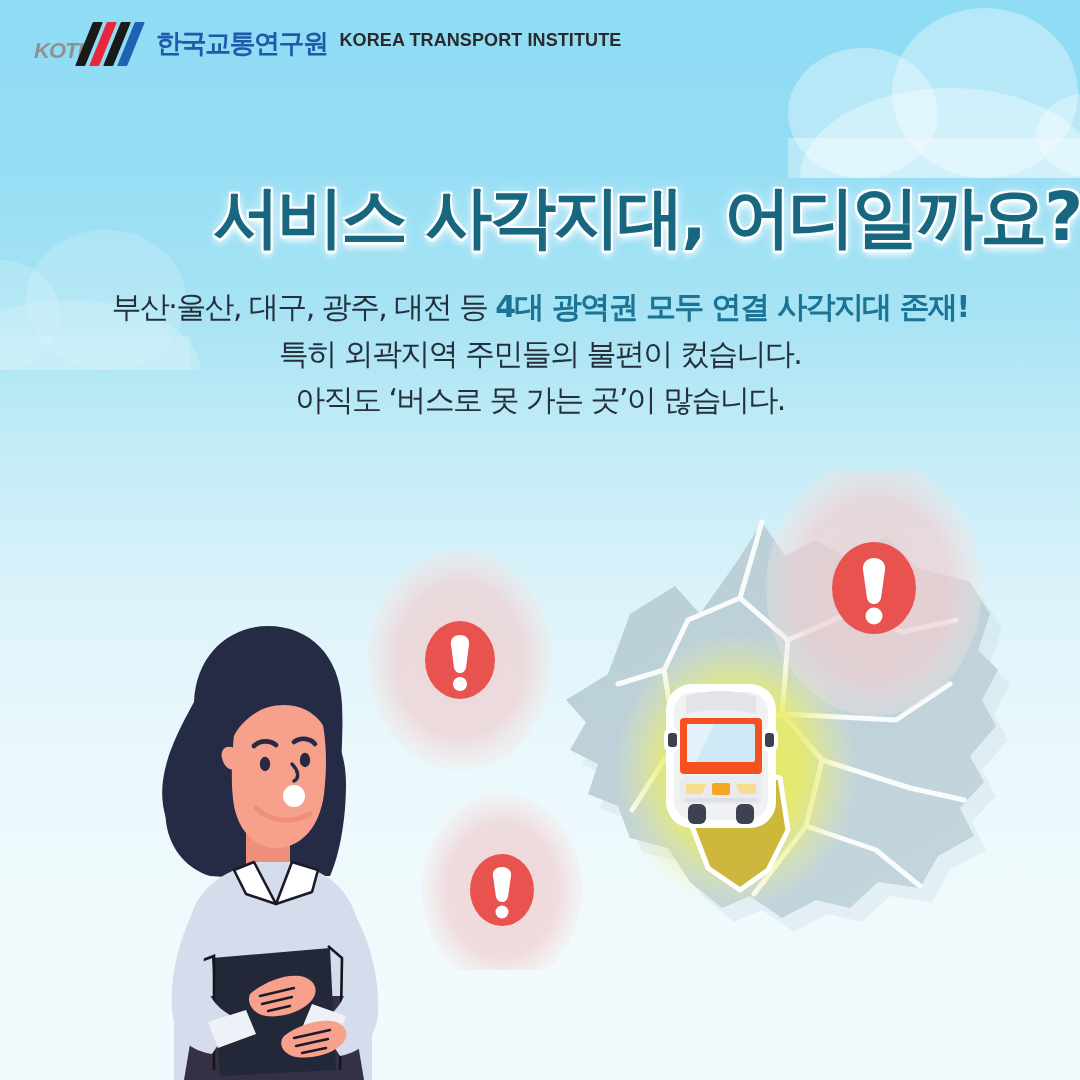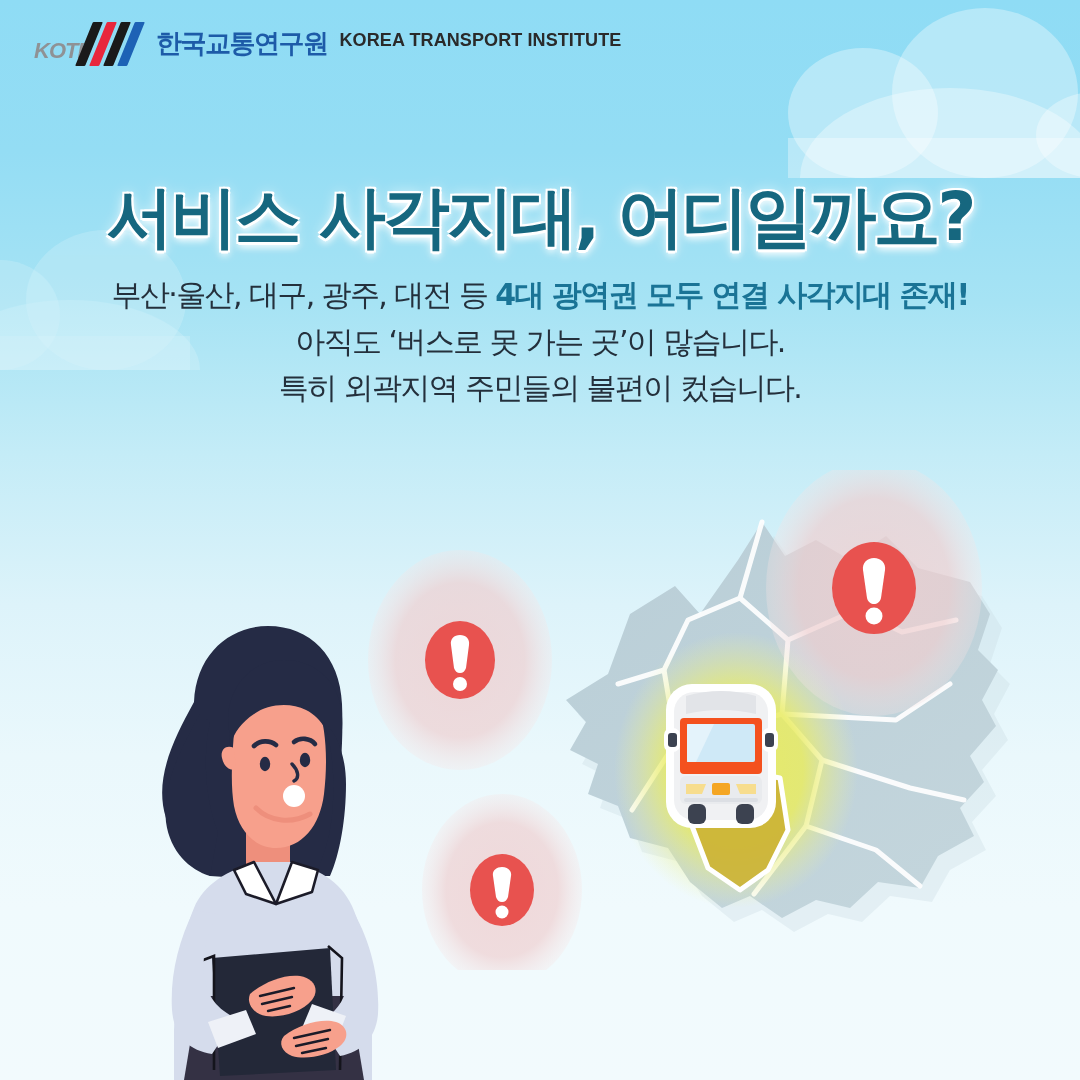--- a/index.html
+++ b/index.html
@@ -130,21 +130,21 @@
     font-family: "Liberation Sans", sans-serif;
     margin-left: 12px;
   }
 
   
   #headline {
     position: absolute;
     left: 0;
     right: 0;
     top: 172px;
-    text-align: center;
+    text-align: right;
     font-family: "DejaVu Sans", sans-serif;
     font-size: 67px;
     font-weight: bold;
     letter-spacing: -3px;
     color: #16677f;
     text-shadow:
        2px 2px 0 #ffffff,
       -2px 2px 0 #ffffff,
        2px -2px 0 #ffffff,
       -2px -2px 0 #ffffff,
@@ -152,21 +152,21 @@
        0 5px 7px rgba(255,255,255,0.95),
        0 0 14px rgba(255,255,255,0.8);
     white-space: nowrap;
   }
 
   
   #subcopy {
     position: absolute;
     left: 0;
     right: 0;
-    top: 272px;
+    top: 284px;
     text-align: center;
     font-family: "DejaVu Sans", sans-serif;
     color: #24303c;
     line-height: 1.55;
   }
   #subcopy .line {
     font-size: 30px;
     letter-spacing: -1.6px;
     white-space: nowrap;
   }
@@ -223,22 +223,22 @@
     <div class="logo-text">
       <span class="logo-kr">한국교통연구원</span>
       <span class="logo-en">KOREA TRANSPORT INSTITUTE</span>
     </div>
   </div>
 
   <div id="headline">서비스 사각지대, 어디일까요?</div>
 
   <div id="subcopy">
     <div class="line"><span>부산·울산, 대구, 광주, 대전 등 </span><span class="em">4대 광역권 모두 연결 사각지대 존재!</span></div>
+    <div class="line">특히 외곽지역 주민들의 불편이 컸습니다.</div>
     <div class="line">아직도 ‘버스로 못 가는 곳’이 많습니다.</div>
-    <div class="line">특히 외곽지역 주민들의 불편이 컸습니다.</div>
   </div>
 
   <div id="map-group">
     <svg width="700" height="500" viewBox="0 0 700 500" xmlns="http://www.w3.org/2000/svg">
       <defs>
         <radialGradient id="gradGlow" cx="50%" cy="50%" r="50%">
           <stop offset="0%" stop-color="#e9ec62" stop-opacity="0.95"></stop>
           <stop offset="55%" stop-color="#e9ec62" stop-opacity="0.85"></stop>
           <stop offset="80%" stop-color="#eef07a" stop-opacity="0.35"></stop>
           <stop offset="100%" stop-color="#f3f59a" stop-opacity="0"></stop>

